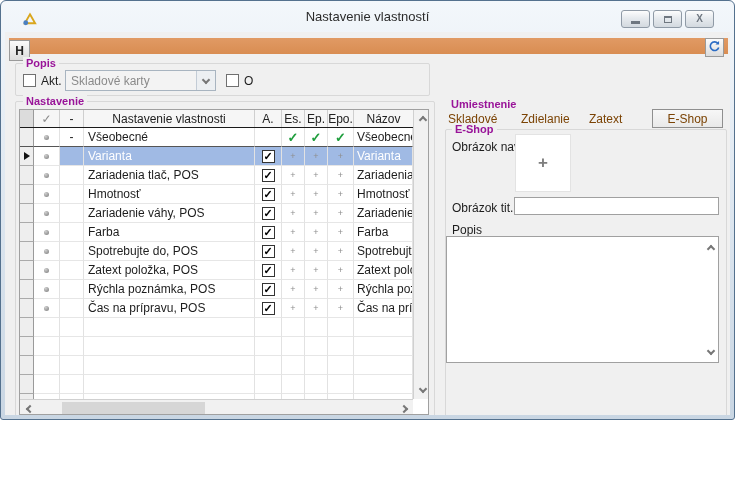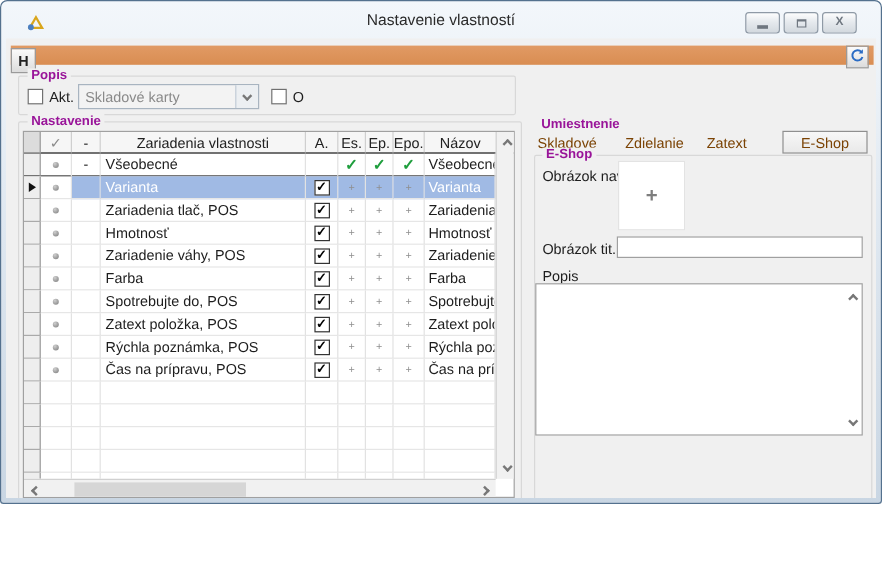--- a/index.html
+++ b/index.html
@@ -134,21 +134,21 @@
       <div class="abs lbl" style="left:239px;top:42px;">O</div>
 
       <div class="abs groupbox" style="left:10px;top:69px;width:420px;height:325px;"></div>
       <div class="grouplabel" style="left:18px;top:63px;">Nastavenie</div>
 
       <div class="abs grid" style="left:14px;top:77px;width:410px;height:306px;">
         <div class="grid-header">
           <div class="hcell col-gutter"></div>
           <div class="hcell col-icon gray-check">✓</div>
           <div class="hcell col-dash">-</div>
-          <div class="hcell col-place">Zariadenia vlastnosti</div>
+          <div class="hcell col-place">Nastavenie vlastnosti</div>
           <div class="hcell col-a">A.</div>
           <div class="hcell col-es">Es.</div>
           <div class="hcell col-ep">Ep.</div>
           <div class="hcell col-epo">Epo.</div>
           <div class="hcell col-nazov" style="border-right:none;">Názov</div>
         </div>
         <div style="height:271px;overflow:hidden;">
             <div class="grid-row group">
               <div class="cell col-gutter gutter"></div>
               <div class="cell col-icon">

